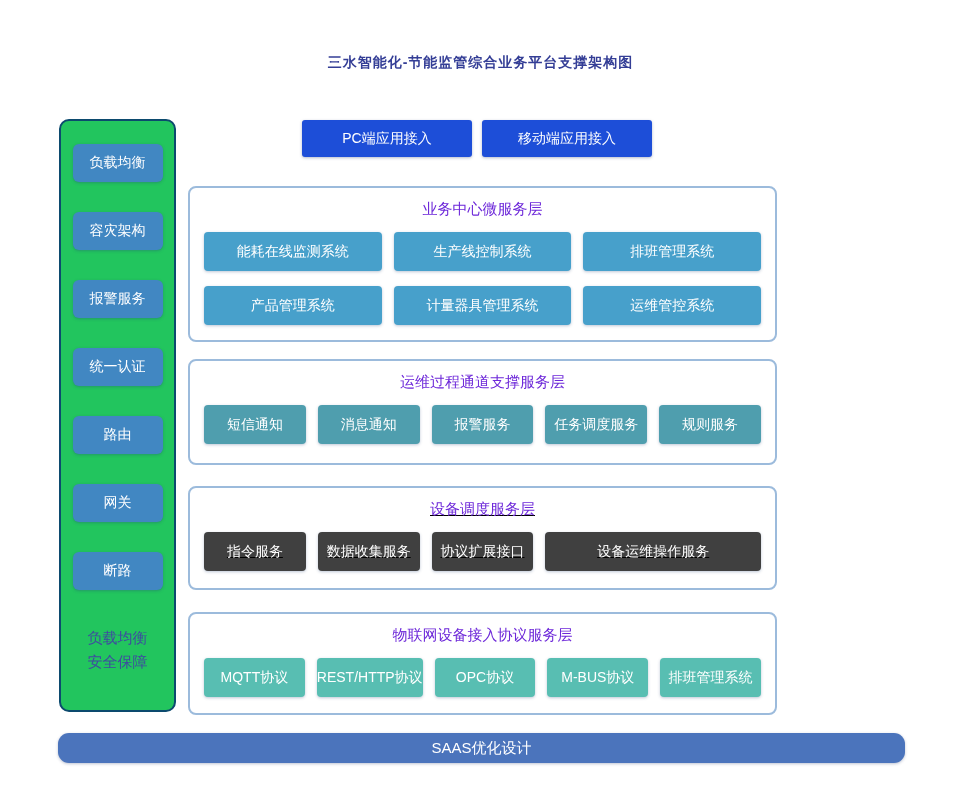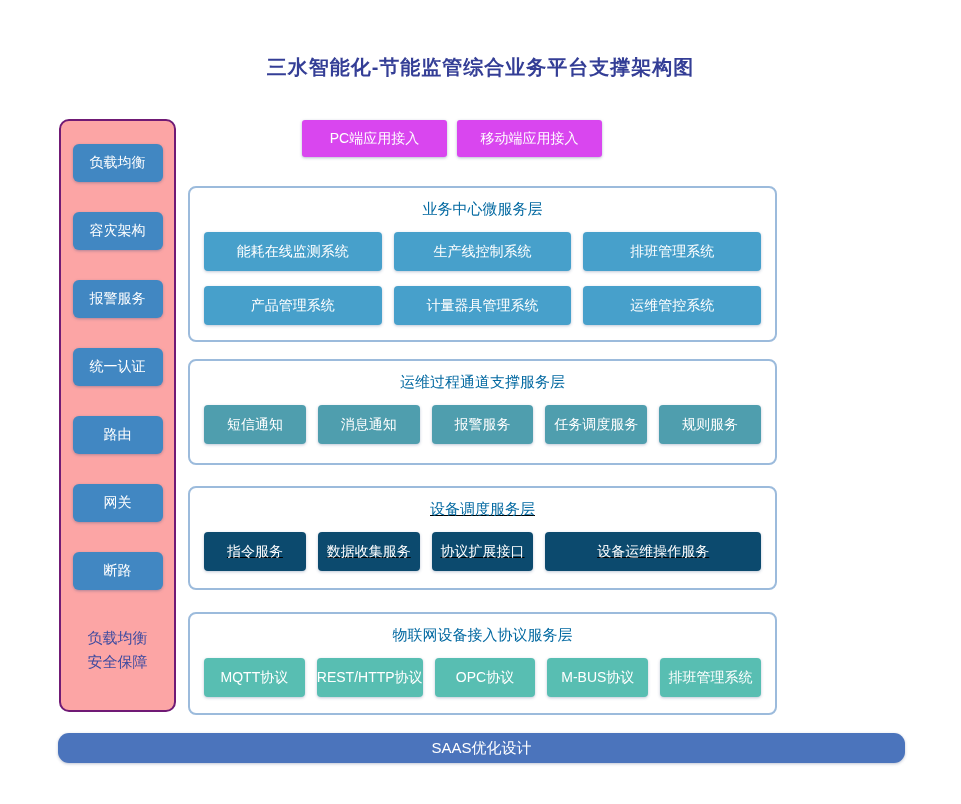--- a/index.html
+++ b/index.html
@@ -1,53 +1,53 @@
 <!DOCTYPE html>
 <html><head>
 <meta charset="utf-8">
 <style>
   * { margin:0; padding:0; box-sizing:border-box; }
   html,body { background:#ffffff; }
   body { font-family:"Liberation Sans", sans-serif; }
   .canvas { position:relative; width:961px; height:804px; background:#ffffff; overflow:hidden; }
 
   .title { position:absolute; top:54px; left:0; width:961px; text-align:center;
-           font-size:20px; font-weight:bold; color:#343E96; letter-spacing:1px; }
+           font-size:14px; font-weight:bold; color:#343E96; letter-spacing:1px; }
 
   .top-row { position:absolute; top:120px; left:302px; display:flex; gap:10px; }
-  .top-btn { width:145px; height:37px; background:#d946ef; color:#ffffff; font-size:14px;
+  .top-btn { width:170px; height:37px; background:#1d4ed8; color:#ffffff; font-size:14px;
              display:flex; align-items:center; justify-content:center; border-radius:3px;
              box-shadow:0 1px 3px rgba(40,60,110,.35);text-align:right; }
 
-  .side-panel { position:absolute; border:2px solid #701a75; border-radius:10px; background:#fca5a5;
+  .side-panel { position:absolute; border:2px solid #0c4a6e; border-radius:10px; background:#22c55e;
                 display:flex; flex-direction:column; align-items:center; padding-top:23px; }
   .side-left  { left:59px;  top:119px; width:117px; height:593px; }
   .side-right { left:792px; top:119px; width:116px; height:593px; }
   .side-btn { width:90px; height:38px; margin-bottom:30px; background:#4187C2; border-radius:6px;
               color:#ffffff; font-size:14px; display:flex; align-items:center; justify-content:center;
               box-shadow:0 1px 3px rgba(40,70,120,.35); }
   .side-caption { margin-top:6px; text-align:center; color:#3E4BA0; font-size:15px; line-height:24px; }
 
   .panel { position:absolute; left:188px; width:589px; border:2px solid #9CBBDC; border-radius:8px;
            background:#ffffff; padding:12px 14px 0 14px; }
   .panel-1 { top:186px; height:156px; }
   .panel-2 { top:359px; height:106px; }
   .panel-3 { top:486px; height:104px;text-decoration:underline; }
   .panel-4 { top:612px; height:103px; }
-  .panel-title { text-align:center; color:#0369a1; font-size:15px; margin-bottom:13px; }
+  .panel-title { text-align:center; color:#6d28d9; font-size:15px; margin-bottom:13px; }
 
   .grid { display:grid; column-gap:12px; row-gap:15px; }
   .cols-3 { grid-template-columns:repeat(3,1fr); }
   .cols-5 { grid-template-columns:repeat(5,1fr); }
   .blk { height:39px; border-radius:4px; color:#ffffff; font-size:14px;
          display:flex; align-items:center; justify-content:center; white-space:nowrap;
          box-shadow:0 1px 3px rgba(40,70,120,.3); }
   .c-business { background:#47A0CB; }
   .c-channel  { background:#4F9EAE; }
-  .c-device   { background:#0c4a6e; }
+  .c-device   { background:#404040; }
   .c-iot      { background:#58BEB2; }
   .span-2 { grid-column:span 2; }
 
   .saas-bar { position:absolute; left:58px; top:733px; width:847px; height:30px; background:#4B74BC;
               border-radius:11px; color:#ffffff; font-size:15px;
               display:flex; align-items:center; justify-content:center;
               box-shadow:0 1px 3px rgba(40,60,110,.3); }
 </style>
 </head>
 <body>

